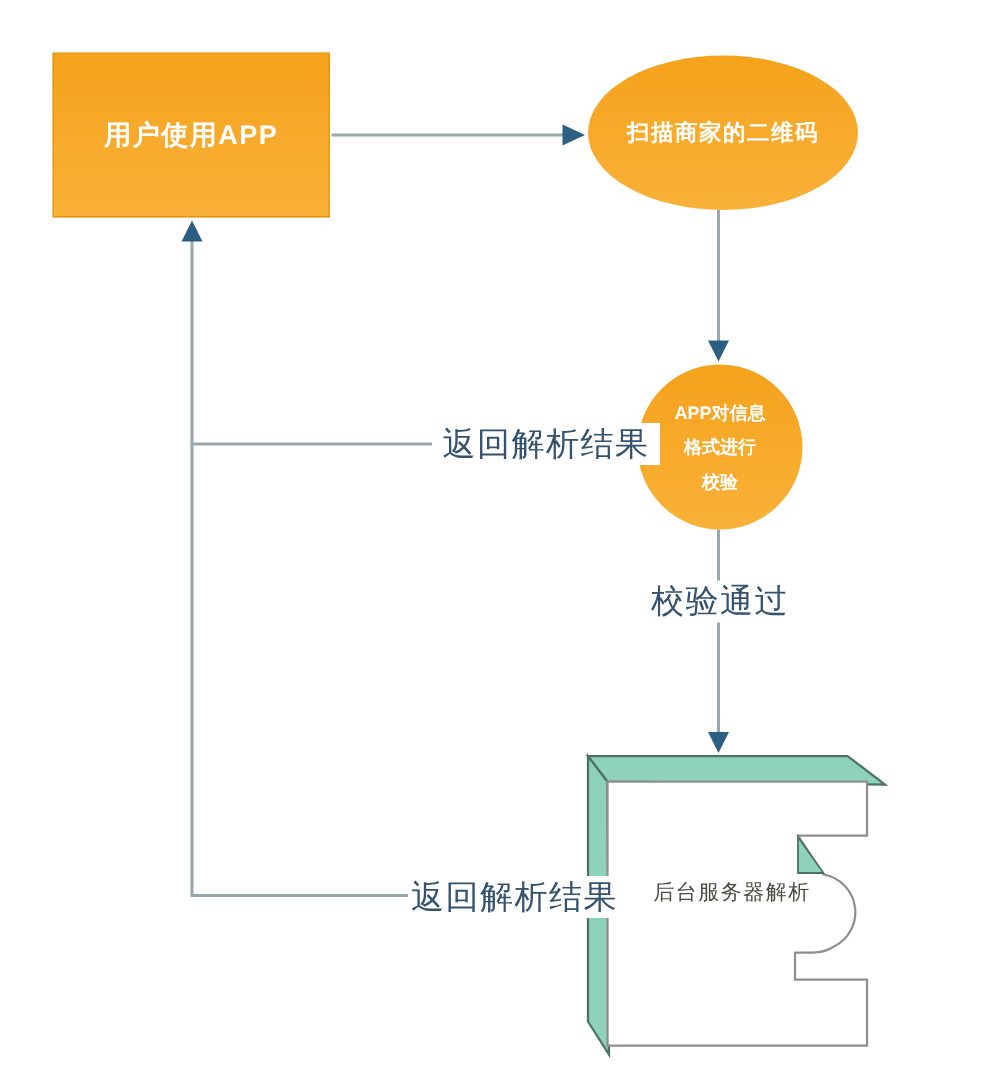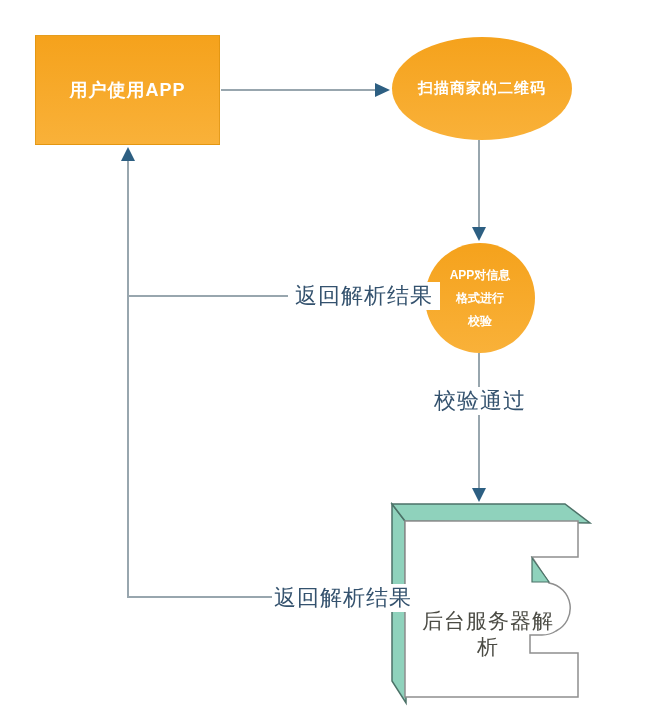--- a/index.html
+++ b/index.html
@@ -41,23 +41,22 @@
     background:#ffffff;
     color:#34526E;font-size:22px;
     letter-spacing:1px;
   }
   .label-fail{left:288px;top:282px;width:152px;}
   .label-pass{left:408px;top:387px;width:144px;}
   .label-return{left:272px;top:584px;width:142px;}
   .server-label{
     position:absolute;left:418px;top:581px;width:140px;
     text-align:center;
-    color:#4B4B44;font-size:21px;line-height:26px;
+    color:#4B4B44;font-size:14px;line-height:26px;
     letter-spacing:1px;
-    margin-top:27px;
   }
 </style>
 </head>
 <body>
 
 <div class="canvas">
 
   <svg class="layer" viewBox="0 0 670 726">
 
     <g stroke="#98A6AE" stroke-width="2" fill="none">

